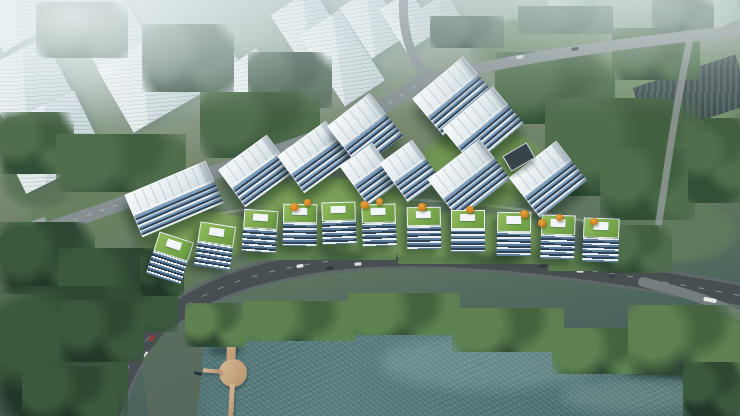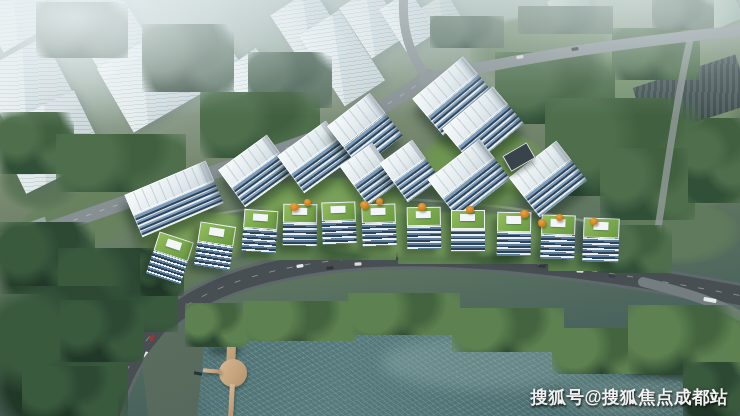--- a/index.html
+++ b/index.html
@@ -334,15 +334,14 @@
     <div class="atree" style="left:376px;top:198px;width:7px;height:7px;"></div>
     <div class="atree" style="left:418px;top:203px;width:8px;height:8px;"></div>
     <div class="atree" style="left:466px;top:206px;width:8px;height:7px;"></div>
     <div class="atree" style="left:520px;top:210px;width:9px;height:8px;"></div>
     <div class="atree" style="left:538px;top:219px;width:8px;height:8px;"></div>
     <div class="atree" style="left:556px;top:214px;width:7px;height:7px;"></div>
     <div class="atree" style="left:590px;top:218px;width:8px;height:7px;"></div>
   </div>
 
   <div id="haze-top"></div>
-  <div id="watermark">搜狐号@搜狐焦点成都站</div>
 
 </div>
 
 </body></html>

